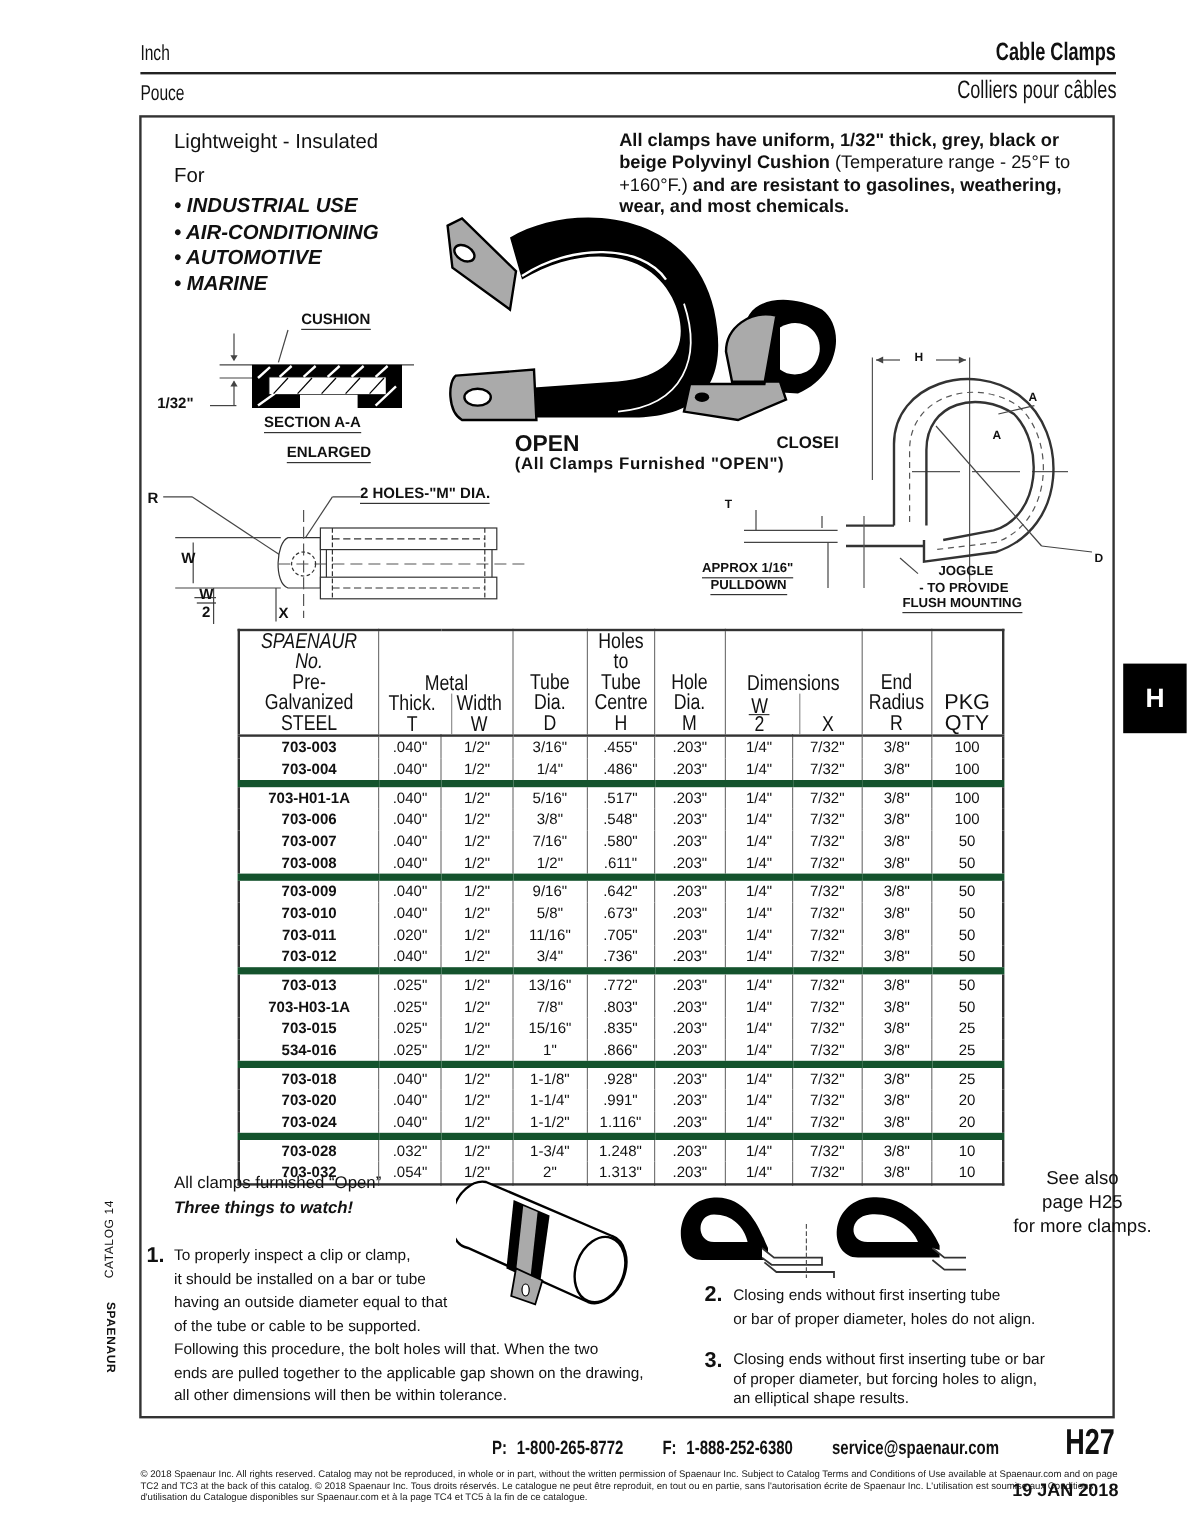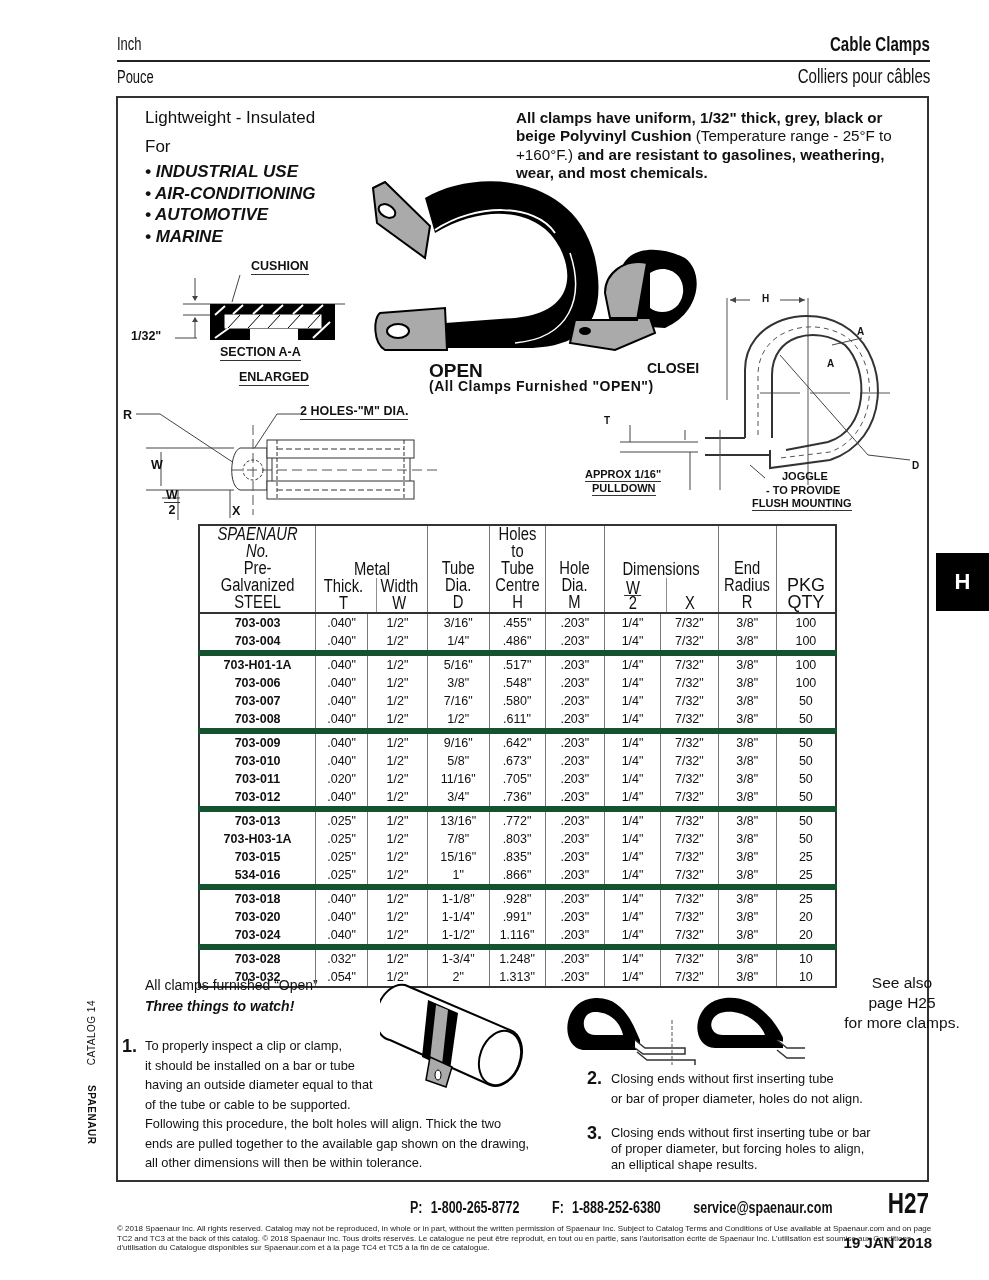--- a/index.html
+++ b/index.html
@@ -463,22 +463,22 @@
   <path d="M50,82 L72,92 L66,112 L46,105 Z" fill="#aaa" stroke="#000" stroke-width="1.5"></path>
   <ellipse cx="58" cy="100" rx="3" ry="5" fill="#fff" stroke="#000"></ellipse>
 </svg>
 
 <div class="abs num" style="left:122px;top:1036px;">1.</div>
 <div class="abs note" style="left:145px;top:1036px;">
   <div>To properly inspect a clip or clamp,</div>
   <div>it should be installed on a bar or tube</div>
   <div>having an outside diameter equal to that</div>
   <div>of the tube or cable to be supported.</div>
-  <div>Following this procedure, the bolt holes will align. Thick the two</div>
-  <div>ends are pulled together to the available gap shown on the drawing,</div>
+  <div>Following this procedure, the bolt holes will that. When the two</div>
+  <div>ends are pulled together to the applicable gap shown on the drawing,</div>
   <div>all other dimensions will then be within tolerance.</div>
 </div>
 
 <svg class="abs" style="left:565px;top:990px;" width="240" height="75">
   <path d="M45,60 L20,60 C-5,60 -5,10 30,8 C60,6 70,40 75,50 L75,60 Z" fill="#000"></path>
   <path d="M30,22 C15,22 15,45 30,45 L58,45 C55,32 45,22 30,22 Z" fill="#fff"></path>
   <g stroke="#333" stroke-width="1.5" fill="#fff">
     <path d="M70,50 L80,58 L120,58 L120,64 L78,64 L70,58"></path>
     <path d="M72,62 L82,70 L130,70 L130,76 L80,76"></path>
   </g>

